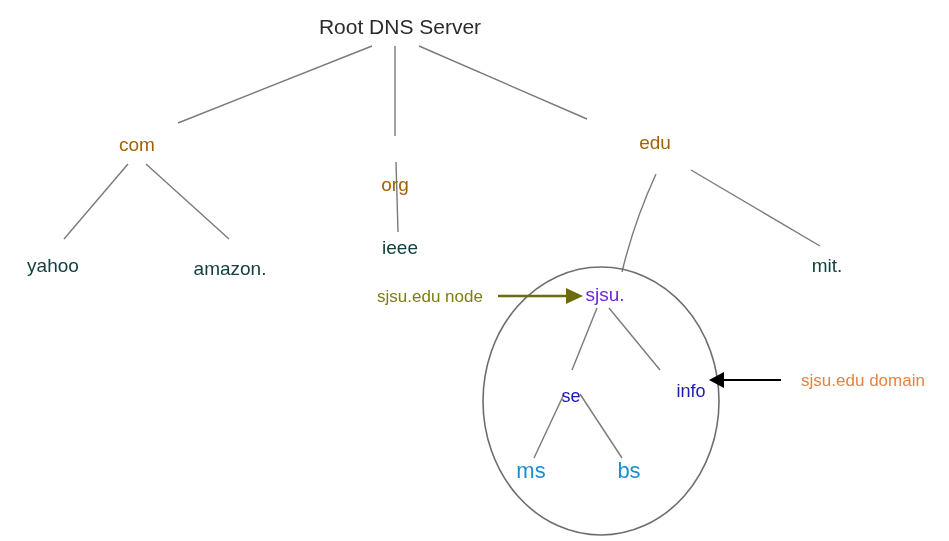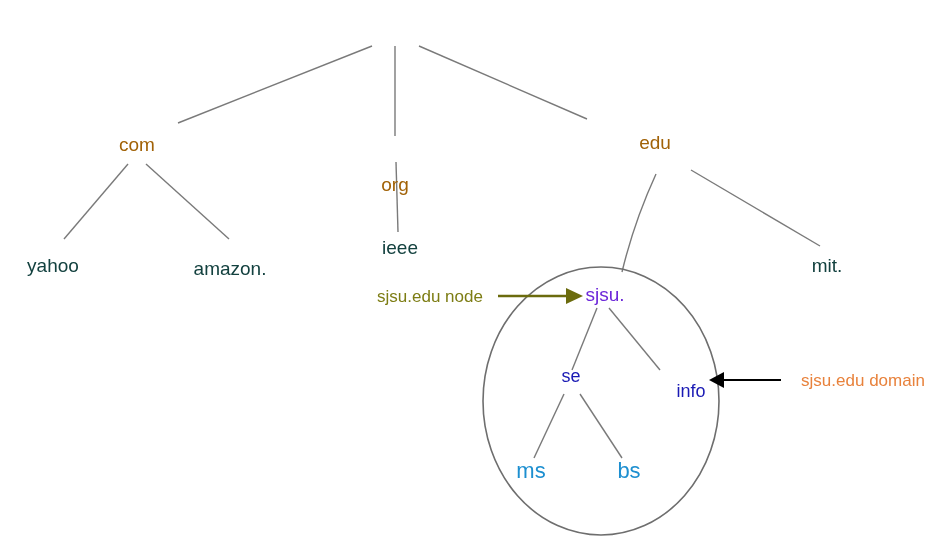--- a/index.html
+++ b/index.html
@@ -97,33 +97,34 @@
       <line x1="498" y1="296" x2="568" y2="296" stroke="#6b6b0d" stroke-width="2.6"></line>
       <polygon points="566,288 583,296 566,304" fill="#6b6b0d"></polygon>
     </g>
 
     <g>
       <line x1="781" y1="380" x2="722" y2="380" stroke="#000000" stroke-width="2.2"></line>
       <polygon points="724,372 709,380 724,388" fill="#000000"></polygon>
     </g>
   </svg>
 
+  <div class="node n-root" style="left:400px; top:26px;">Root DNS Server</div>
 
   <div class="node n-tld" style="left:137px; top:144px;">com</div>
   <div class="node n-tld" style="left:395px; top:148px;margin-top:36px;">org</div>
   <div class="node n-tld" style="left:655px; top:142px;text-align:center;">edu</div>
 
   <div class="node n-leaf" style="left:53px; top:265px;">yahoo</div>
   <div class="node n-leaf" style="left:230px; top:268px;">amazon.</div>
   <div class="node n-leaf" style="left:400px; top:247px;">ieee</div>
   <div class="node n-leaf" style="left:827px; top:265px;">mit.</div>
 
   <div class="node n-sjsu" style="left:605px; top:294px;">sjsu.</div>
 
-  <div class="node n-sub" style="left:571px; top:376px;">se</div>
+  <div class="node n-sub" style="left:571px; top:396px;">se</div>
   <div class="node n-sub" style="left:663px; top:391px;margin-left:28px;">info</div>
 
   <div class="node n-deep" style="left:531px; top:471px;">ms</div>
   <div class="node n-deep" style="left:629px; top:471px;">bs</div>
 
   <div class="ann ann-node" style="left:421px; top:296px;margin-left:9px;">sjsu.edu node</div>
   <div class="ann ann-domain" style="left:863px; top:380px;">sjsu.edu domain</div>
 
 </div>
 

